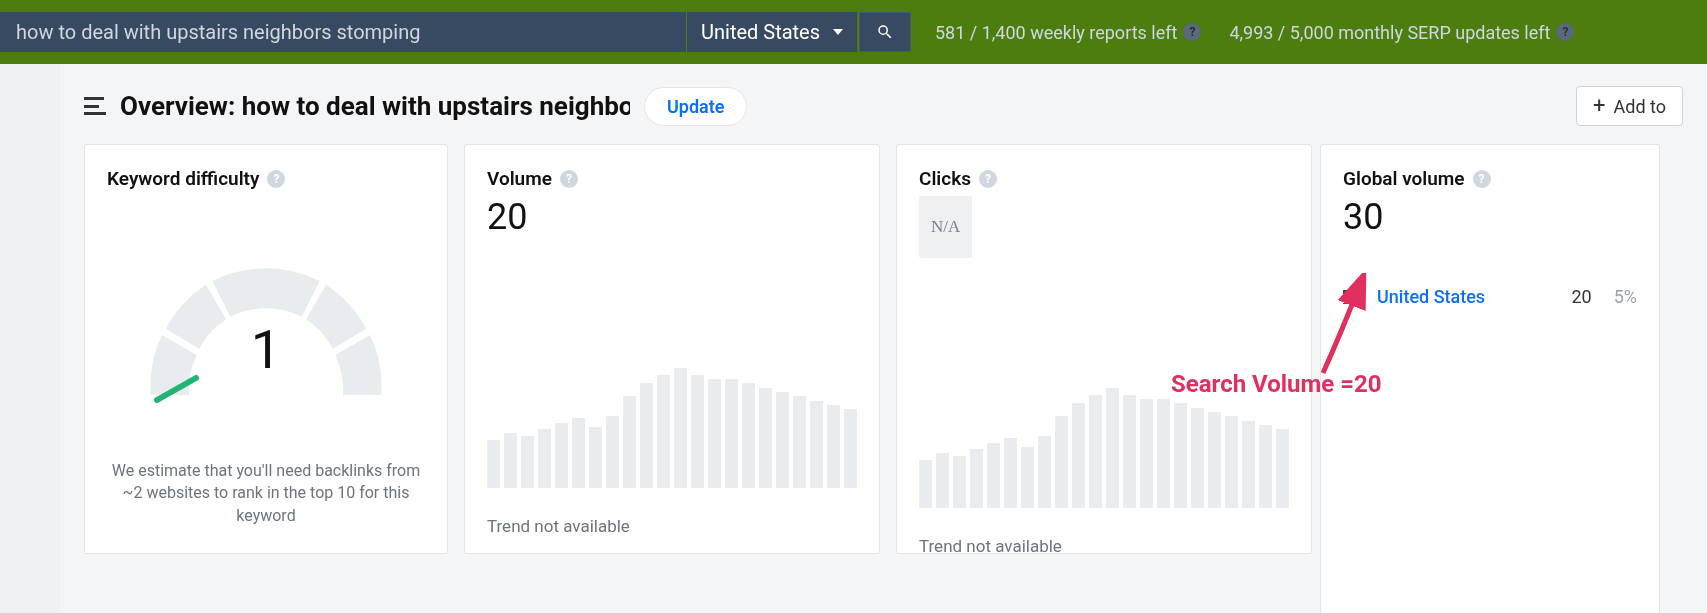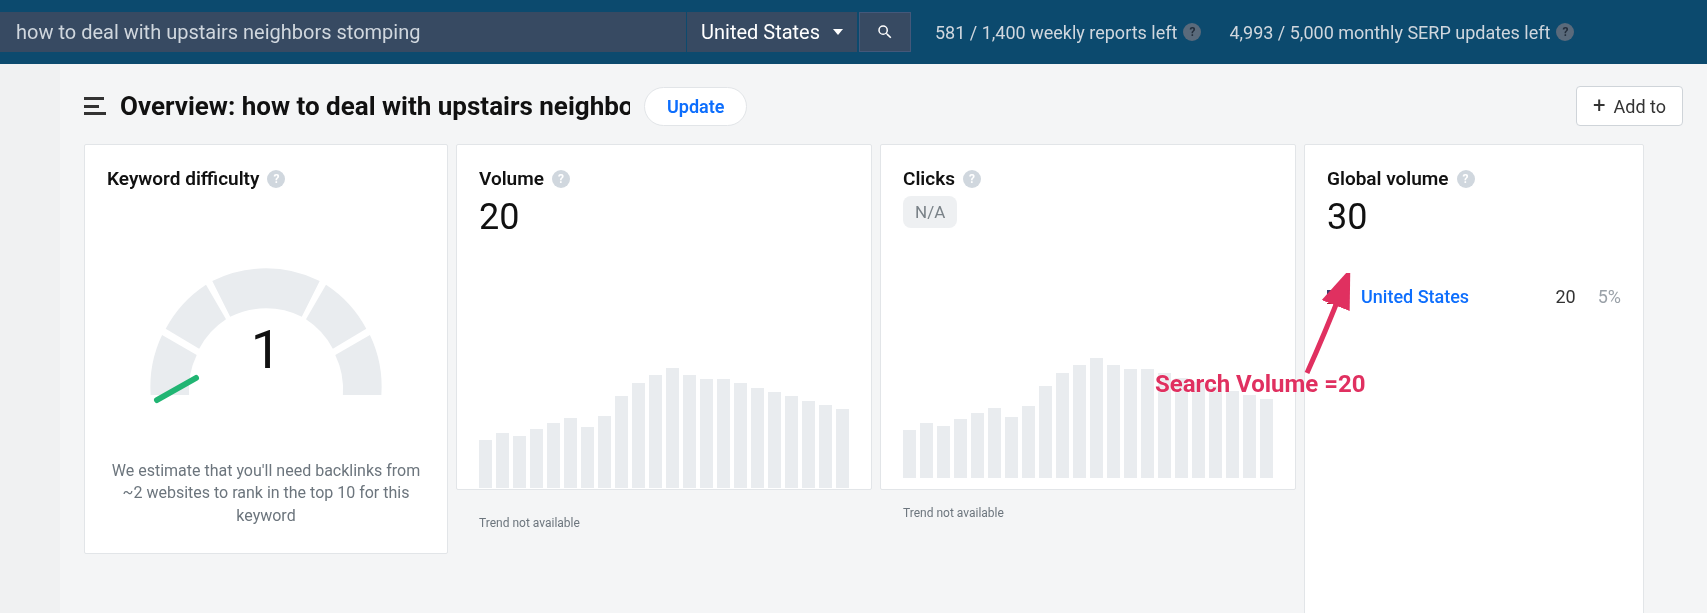--- a/index.html
+++ b/index.html
@@ -1,17 +1,17 @@
 <!DOCTYPE html>
 <html><head>
 <meta charset="utf-8">
 <style>
   * { box-sizing: border-box; margin: 0; padding: 0; }
   body { font-family: -apple-system, BlinkMacSystemFont, "Segoe UI", Roboto, Arial, sans-serif; background: #f4f5f6; width: 1707px; height: 613px; overflow: hidden; }
-  .topbar { background: #0c4a6e; height: 64px; display: flex; align-items: center; padding: 0 16px 0 0; color: #fff; font-size: 18px; }
+  .topbar { background: #4d7c0f; height: 64px; display: flex; align-items: center; padding: 0 16px 0 0; color: #fff; font-size: 18px; }
   .search-box { background: #374a62; height: 40px; flex: 0 0 686px; display: flex; align-items: center; padding: 0 16px; color: #d0d7de; font-size: 20px; margin-right: 1px; }
   .country-sel { background: #374a62; height: 40px; flex: 0 0 170px; display: flex; align-items: center; padding: 0 14px; color: #fff; font-size: 20px; justify-content: space-between; }
   .country-sel .caret { width: 0; height: 0; border-left: 5px solid transparent; border-right: 5px solid transparent; border-top: 6px solid #fff; }
   .search-btn { background: #374a62; height: 40px; width: 52px; display: flex; align-items: center; justify-content: center; border: 1px solid #44587a; margin-left: 2px; }
   .search-btn svg { fill: #fff; width: 18px; height: 18px; }
   .topbar .stats { margin-left: 24px; color: #d0d7de; font-size: 18px; display: flex; align-items: center; gap: 6px; }
   .topbar .help { display:inline-flex; width: 18px; height: 18px; border-radius: 50%; background: #5a6a7b; color: #242f3d; font-size: 12px; align-items: center; justify-content: center; font-weight: 700; }
   .sidebarstub { position: absolute; left:0; top:64px; width:60px; height: 549px; background: #f0f1f2; }
   .main { position: absolute; left: 60px; top: 64px; right: 0; }
   .header-row { display: flex; align-items: center; padding: 22px 24px 18px 24px; gap: 14px; position: relative; }
@@ -20,33 +20,33 @@
   .menu-icon span:nth-child(1){width:90%}
   .menu-icon span:nth-child(2){width:70%}
   .menu-icon span:nth-child(3){width:100%}
   .overview-title { font-size: 26px; font-weight: 700; color: #111; white-space: nowrap; overflow: hidden; max-width: 510px; }
   .update-pill { background:#fff; border:1px solid #e2e5e8; border-radius: 22px; padding: 8px 22px; font-size: 18px; color:#6c757d; display:flex; gap:6px; }
   .update-pill .link { color: #0d6efd; font-weight: 600; }
   .add-to { margin-left:auto; background:#fff; border:1px solid #cfd4d9; border-radius:4px; padding:8px 16px; font-size:18px; color:#333; display:flex; align-items:center; gap:8px; }
   .cards { display:flex; gap: 8px; padding: 0 24px; }
   .card { background:#fff; border:1px solid #e2e5e8; border-radius:2px; padding: 22px 22px; position: relative; }
   .card.kd { flex: 0 0 364px; height: 410px; }
-  .card.vol, .card.clicks { flex: 0 0 368px; height: 346px; }
+  .card.vol, .card.clicks { flex: 0 0 368px; height: 410px; margin-left: 8px; }
   .card.global { flex: 0 0 340px; height: 530px; }
   .card-title { font-size: 19px; color:#111; font-weight:600; display:flex; align-items:center; gap:8px; }
   .help-circ { display:inline-flex; width: 18px; height: 18px; border-radius: 50%; background:#d0d7de; color:#fff; font-size:12px; align-items:center; justify-content:center; font-weight:700; }
   .big-num { font-size: 36px; color:#111; margin-top: 6px; }
-  .na-badge { display:inline-block; background:#eef0f2; color:#7a8288; padding: 6px 12px; font-size: 17px; margin-top:6px; border-radius:8px; }
+  .na-badge { display:inline-block; background:#eef0f2; color:#7a8288; padding: 21px 12px; font-size: 17px; margin-top:6px; border-radius:2px;font-family:Liberation Serif, serif; }
   .gauge { width: 260px; height: 180px; margin: 50px auto 0 auto; position:relative; }
   .gauge-num { position:absolute; left:0; right:0; top:78px; text-align:center; font-size:54px; color:#111; }
   .gauge-label { position:absolute; left:0; right:0; top:150px; text-align:center; font-size:19px; color:#333; }
   .kd-footer { text-align:center; font-size:16px; color:#6c757d; margin-top: 40px; line-height:1.4; }
   .bars { display:flex; align-items:flex-end; gap:4px; height:120px; margin-top:130px; }
   .bars span { background:#e9ecef; width: 13px; }
-  .trend-note { font-size:12px; color:#6c757d; margin-top: 28px; }
+  .trend-note { font-size:17px; color:#6c757d; margin-top: 28px; }
   .country-row { display:flex; align-items:center; gap:12px; margin-top: 48px; font-size:18px; }
   .flag-us { width:22px; height:14px; background:linear-gradient(#b22234 0 100%); position:relative; display:inline-block; }
   .flag-us::before{content:"";position:absolute;inset:0;background:repeating-linear-gradient(#b22234 0 1.07px,#fff 1.07px 2.14px);}
   .flag-us::after{content:"";position:absolute;left:0;top:0;width:9px;height:7.5px;background:#3c3b6e;}
   .country-row .name { color:#0d6efd; font-weight:500; }
   .country-row .val { margin-left:auto; color:#333; }
   .country-row .pct { color:#9aa1a8; margin-left:10px; }
   .annot { position:absolute; color:#e03060; font-size:24px; font-weight:700; pointer-events:none; text-shadow: 0 0 2px #fff; }
   .annot.text { left: 1070px; top: 248px; white-space: nowrap; }
   .arrow { position:absolute; pointer-events:none; }

